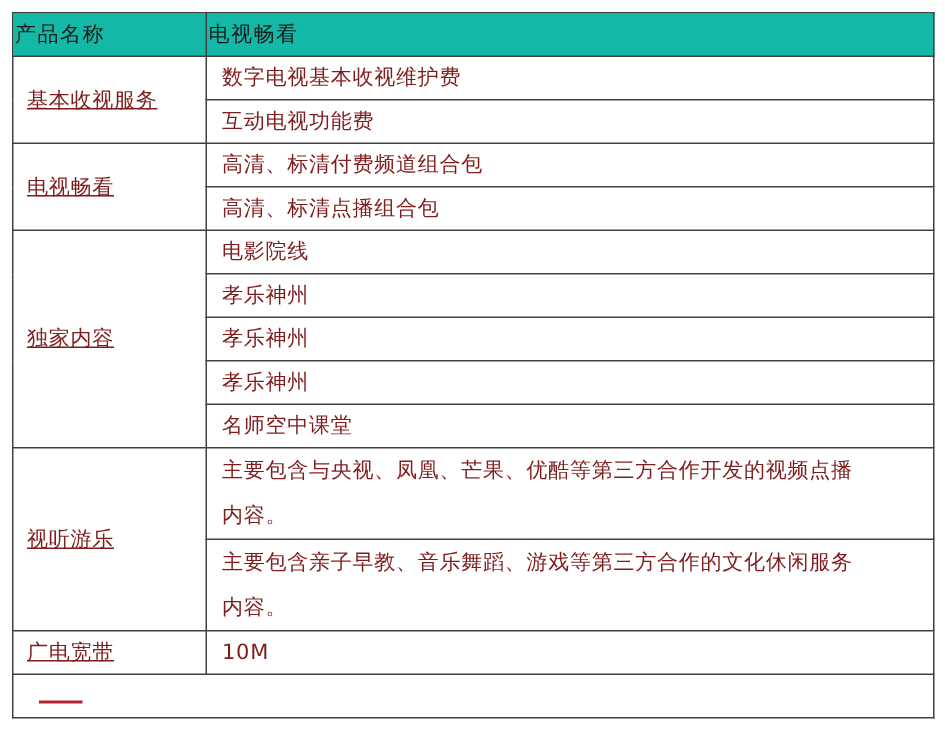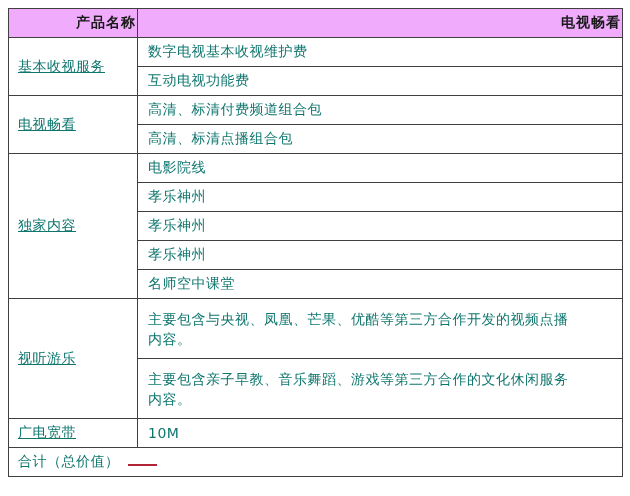--- a/index.html
+++ b/index.html
@@ -15,38 +15,38 @@
     position: absolute; left: 8px; top: 8px;
     width: 614px;
     border-collapse: collapse;
     table-layout: fixed;
   }
   col.c1 { width: 129px; }
   col.c2 { width: 485px; }
   th, td { border: 1px solid #404040; }
   th {
     height: 29px;
-    background: #f0abfc;
+    background: #14b8a6;
     font-size: 14px;
-    font-weight: bold;
+    font-weight: normal;
     color: #1a1a1a;
     letter-spacing: 1px;
-    text-align: right;
+    text-align: left;
     vertical-align: middle;
   }
   td {
     font-size: 14px;
-    color: #0f766e;
+    color: #7f1d1d;
     letter-spacing: 0.5px;
     vertical-align: middle;
     background: #ffffff;
   }
   .name-cell { padding: 0 4px 0 9px; text-align: left; text-decoration: underline; }
   .item-cell { height: 29px; padding: 0 14px 0 10px; text-align: left; }
-  .multi { height: 60px; line-height: 20px; white-space: pre-line; }
+  .multi { height: 60px; line-height: 30px; white-space: pre-line; }
   .total-cell { height: 29px; padding: 0 0 0 9px; text-align: left; }
   .blank-line {
     display: inline-block;
     width: 29px; height: 13px;
     border-bottom: 2px solid #b22235;
     margin-left: 8px;
   }
 </style>
 </head>
 <body>
@@ -106,17 +106,17 @@
 内容。</td>
   </tr>
 
   <tr>
     <td class="name-cell">广电宽带</td>
     <td class="item-cell">10M</td>
   </tr>
 
   <tr>
     <td class="total-cell" colspan="2">
-      <span>合计（总价值）</span><span class="blank-line"></span>
+      <span class="blank-line"></span>
     </td>
   </tr>
 </tbody>
   </table>
 
 </body></html>

